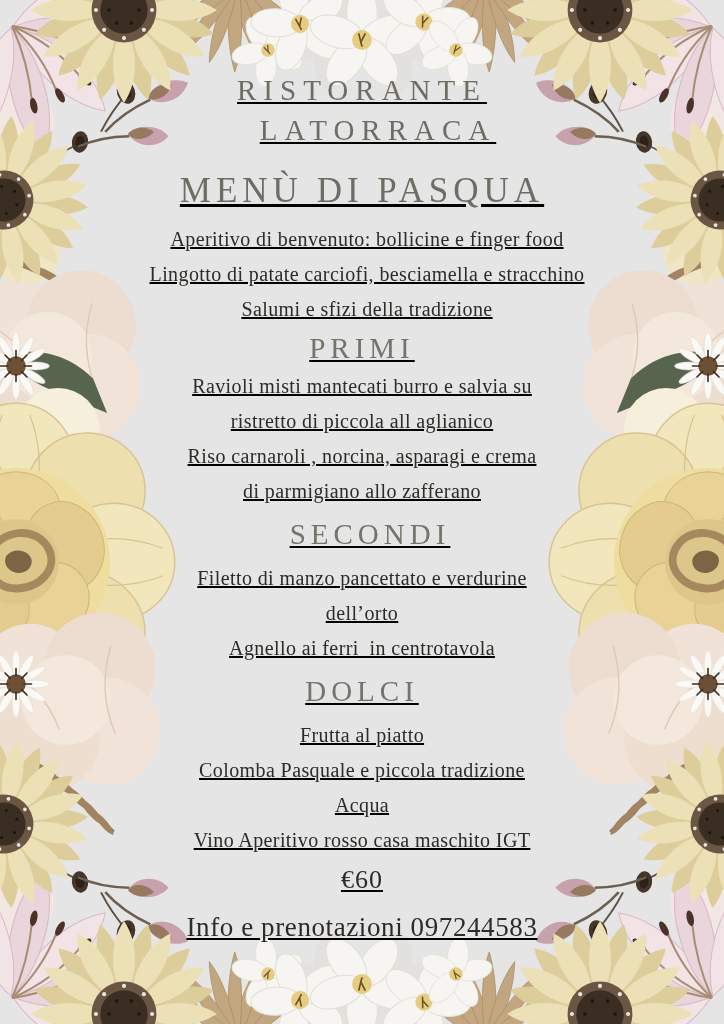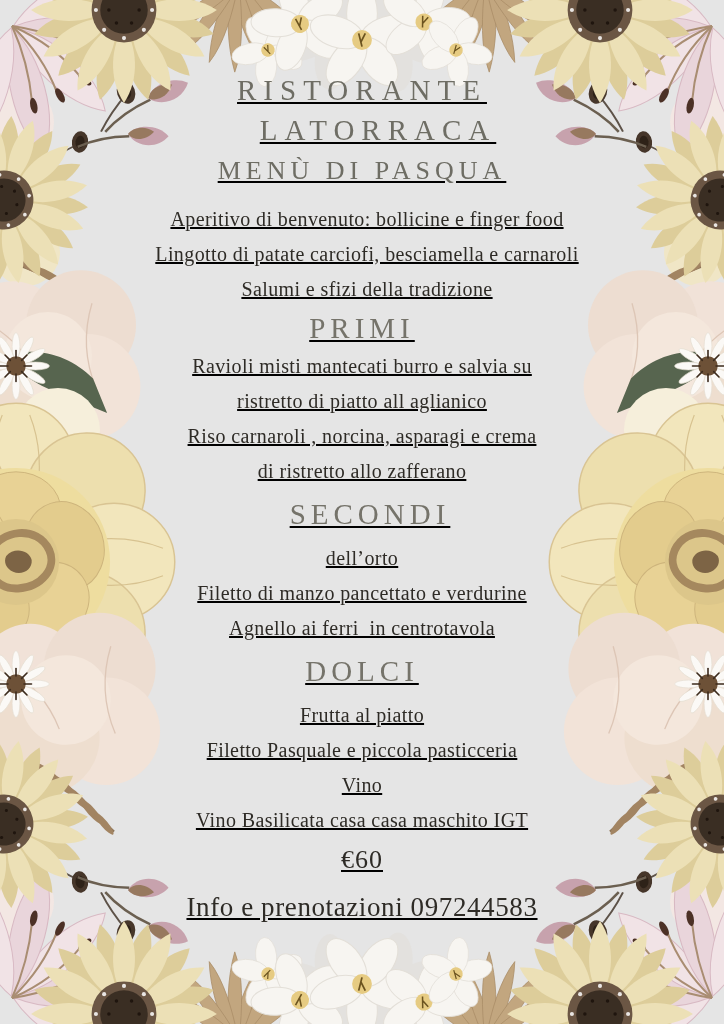--- a/index.html
+++ b/index.html
@@ -21,21 +21,22 @@
     width:724px;text-align:center;
     color:#2e2b26;
   }
   .rname{
     margin-top:70px;
     font-size:29px;line-height:40px;letter-spacing:7px;
     color:#6e6d64;
   }
   .rname + .rname{margin-top:0;padding-left:32px;}
   .mtitle{
-    font-size:26px;line-height:42px;letter-spacing:5px;
+    margin-top:20px;
+    font-size:35px;line-height:42px;letter-spacing:5px;
     color:#6e6d64;
   }
   .sheading{
     font-size:29px;line-height:38px;letter-spacing:5px;
     color:#75736a;
   }
   .h-antipasti{margin-top:18px;}
   .h-primi{margin-top:2px;}
   .h-secondi{margin-top:6px;padding-left:16px;}
   .h-dolci{margin-top:6px;}
@@ -323,43 +324,43 @@
     <use href="#cluster-corner" transform="translate(724,1024) scale(-1,-1)"></use>
   </svg>
 
   <div class="content">
     <div class="rname">RISTORANTE</div>
     <div class="rname">LATORRACA</div>
     <div class="mtitle">MENÙ DI PASQUA</div>
 
     <div class="items items-antipasti">
       <div class="bline">Aperitivo di benvenuto: bollicine e finger food</div>
-      <div class="bline">Lingotto di patate carciofi, besciamella e carnaroli</div>
+      <div class="bline">Lingotto di patate carciofi, besciamella e stracchino</div>
       <div class="bline">Salumi e sfizi della tradizione</div>
     </div>
 
     <div class="sheading h-primi">PRIMI</div>
     <div class="items items-primi">
       <div class="bline">Ravioli misti mantecati burro e salvia su</div>
-      <div class="bline">ristretto di piatto all aglianico</div>
+      <div class="bline">ristretto di piccola all aglianico</div>
       <div class="bline">Riso carnaroli , norcina, asparagi e crema</div>
-      <div class="bline">di ristretto allo zafferano</div>
+      <div class="bline">di parmigiano allo zafferano</div>
     </div>
 
     <div class="sheading h-secondi">SECONDI</div>
     <div class="items items-secondi">
+      <div class="bline">Filetto di manzo pancettato e verdurine</div>
       <div class="bline">dell’orto</div>
-      <div class="bline">Filetto di manzo pancettato e verdurine</div>
       <div class="bline">Agnello ai ferri  in centrotavola</div>
     </div>
 
     <div class="sheading h-dolci">DOLCI</div>
     <div class="items items-dolci">
       <div class="bline">Frutta al piatto</div>
-      <div class="bline">Filetto Pasquale e piccola pasticceria</div>
-      <div class="bline">Vino</div>
-      <div class="bline">Vino Basilicata casa casa maschito IGT</div>
+      <div class="bline">Colomba Pasquale e piccola tradizione</div>
+      <div class="bline">Acqua</div>
+      <div class="bline">Vino Aperitivo rosso casa maschito IGT</div>
     </div>
 
     <div class="price">€60</div>
     <div class="contact">Info e prenotazioni 097244583</div>
   </div>
 </div>
 
 </body></html>

